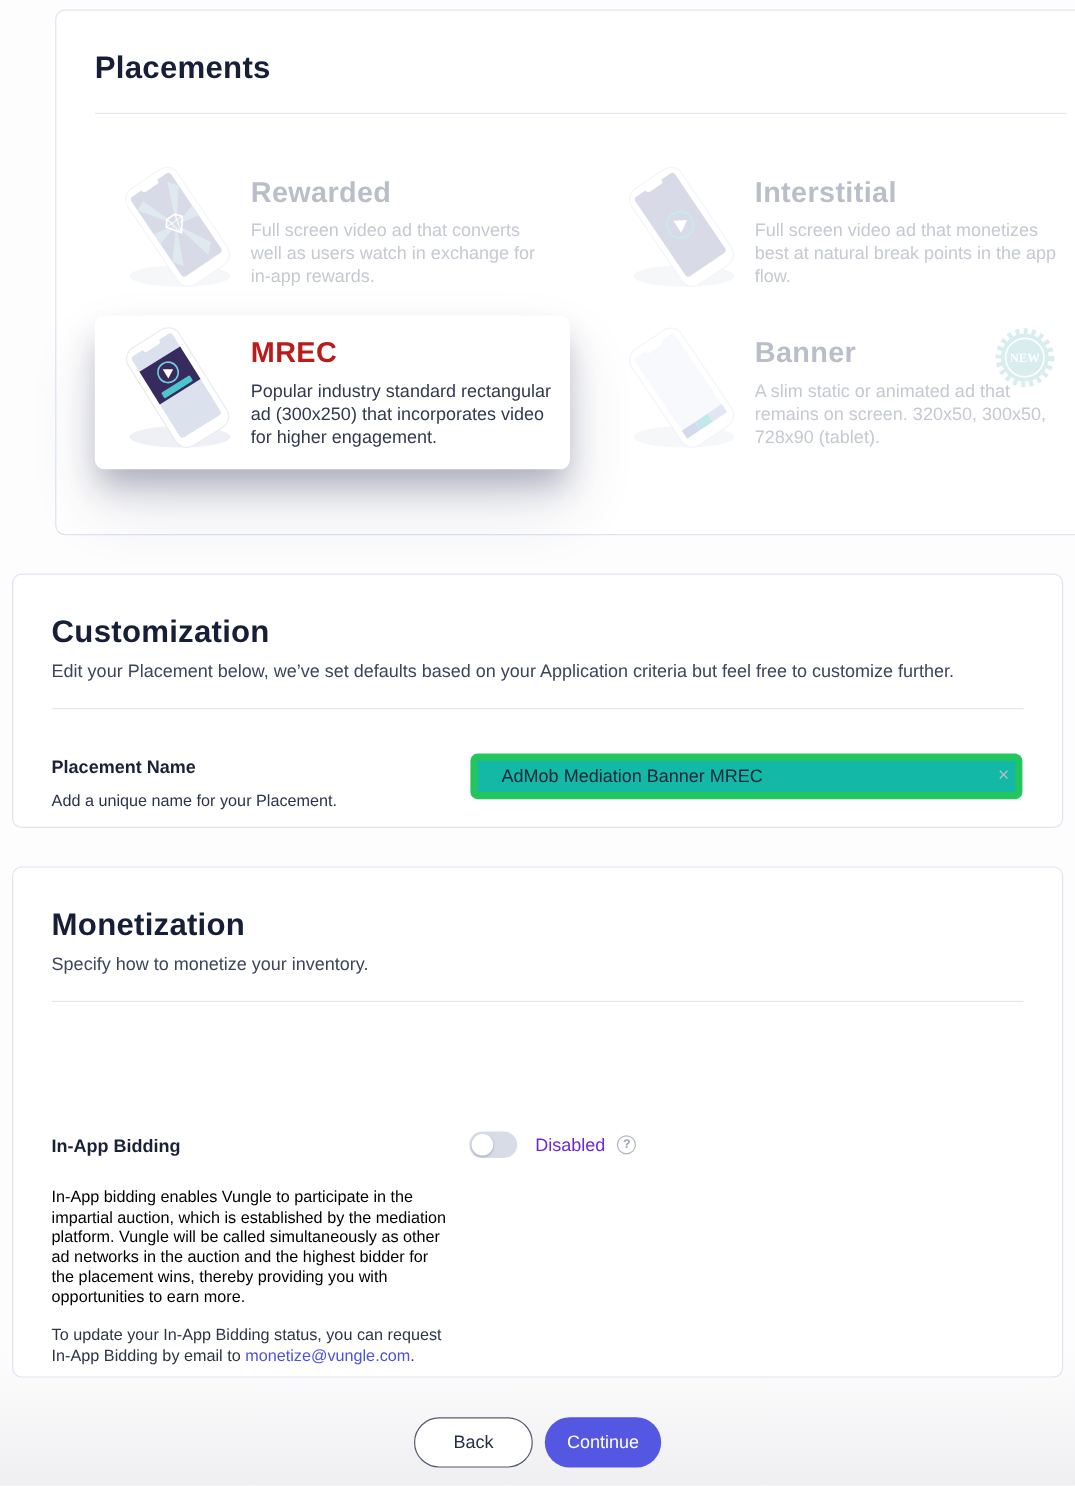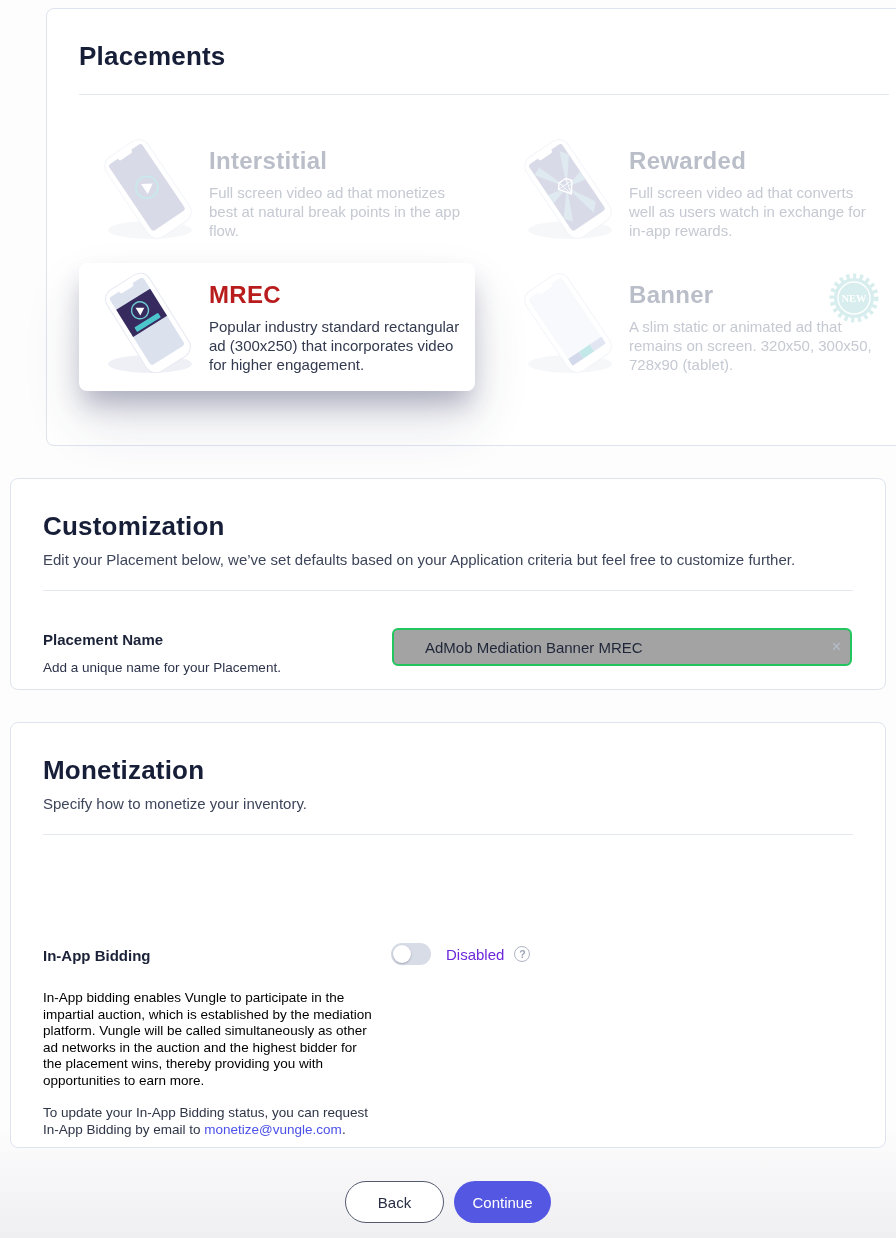--- a/index.html
+++ b/index.html
@@ -55,24 +55,24 @@
   .ptype.selected .t-desc  { color:#333a4f; }
   .new-badge { position:absolute; right:14px; top:8px; width:54px; height:54px; opacity:.8; }
 
   
   .field-row { position:relative; margin-top:40px; }
   .field-label { font-size:15px; font-weight:700; color:#1b2238; }
   .field-helper { margin-top:12px; font-size:13.5px; color:#2c334a; }
   .name-input-wrap { position:absolute; left:349px; top:-3px; width:460px; height:38px; }
   .name-input {
     width:100%; height:100%;
-    border:2px solid #22c55e; border-radius:6px;
-    padding:0 34px 0 31px;
+    border:6px solid #22c55e; border-radius:6px;
+    padding:0 34px 0 20px;
     font-family:"Liberation Sans", sans-serif;
-    font-size:15px; color:#1f2639; background:#a3a3a3; outline:none;
+    font-size:15px; color:#1f2639; background:#14b8a6; outline:none;
   }
   .clear-x {
     position:absolute; right:11px; top:9px;
     font-size:16px; color:#b6bdcd; cursor:pointer; line-height:20px;
   }
 
   
   .bid-row { position:relative; margin-top:112px; }
   .bid-label { font-size:15px; font-weight:700; color:#1b2238; }
   .bid-desc { margin-top:26px; width:334px; font-size:13.5px; line-height:16.5px; color:#000000; }
@@ -121,59 +121,59 @@
 
   <div class="ptype-grid">
 
     <div class="ptype dim">
       <div class="icon-box">
         <svg width="112" height="110" viewBox="0 0 112 110">
           <ellipse cx="58" cy="93" rx="42" ry="9" fill="#eef0f5"></ellipse>
           <g transform="translate(56,52) rotate(-34)">
             <rect x="-25" y="-48" width="50" height="96" rx="11" fill="#ffffff" stroke="#e9ebf3"></rect>
             <rect x="-20" y="-42" width="40" height="80" rx="3" fill="#b4b6d1"></rect>
-            <rect x="-8" y="-44" width="16" height="5" rx="2.5" fill="#ffffff"></rect>
-            <circle cx="0" cy="-2" r="11" fill="none" stroke="#8fd8da" stroke-width="1.5"></circle>
-            <path d="M -3 -8 L 7 -2 L -3 4 Z" fill="#ffffff"></path>
-          </g>
-        </svg>
-      </div>
-      <div class="txt">
-        <div class="t-title">Interstitial</div>
-        <div class="t-desc">Full screen video ad that monetizes best at natural break points in the app flow.</div>
-      </div>
-    </div>
-
-    <div class="ptype dim">
-      <div class="icon-box">
-        <svg width="112" height="110" viewBox="0 0 112 110">
-          <ellipse cx="58" cy="93" rx="42" ry="9" fill="#eef0f5"></ellipse>
-          <g transform="translate(56,52) rotate(-34)">
-            <rect x="-25" y="-48" width="50" height="96" rx="11" fill="#ffffff" stroke="#e9ebf3"></rect>
-            <rect x="-20" y="-42" width="40" height="80" rx="3" fill="#b4b6d1"></rect>
             <g opacity="0.55" fill="#cdeef0">
               <path d="M 0 -2 L -20 -30 L -12 -34 Z"></path>
                 <path d="M 0 -2 L 14 -36 L 20 -28 Z"></path>
               <path d="M 0 -2 L -20 22 L -14 30 Z"></path>
                 <path d="M 0 -2 L 16 26 L 8 34 Z"></path>
               <path d="M 0 -2 L -20 -6 L -20 4 Z"></path>
                 <path d="M 0 -2 L 20 -8 L 20 2 Z"></path>
             </g>
             <rect x="-8" y="-44" width="16" height="5" rx="2.5" fill="#ffffff"></rect>
             <path d="M -8 -5 L -4 -10 L 4 -10 L 8 -5 L 0 6 Z" fill="none" stroke="#ffffff" stroke-width="1.4"></path>
             <path d="M -8 -5 L 8 -5 M -4 -10 L 0 6 M 4 -10 L 0 6" stroke="#ffffff" stroke-width="0.8" fill="none"></path>
           </g>
         </svg>
       </div>
       <div class="txt">
         <div class="t-title">Rewarded</div>
         <div class="t-desc">Full screen video ad that converts well as users watch in exchange for in-app rewards.</div>
       </div>
     </div>
 
+    <div class="ptype dim">
+      <div class="icon-box">
+        <svg width="112" height="110" viewBox="0 0 112 110">
+          <ellipse cx="58" cy="93" rx="42" ry="9" fill="#eef0f5"></ellipse>
+          <g transform="translate(56,52) rotate(-34)">
+            <rect x="-25" y="-48" width="50" height="96" rx="11" fill="#ffffff" stroke="#e9ebf3"></rect>
+            <rect x="-20" y="-42" width="40" height="80" rx="3" fill="#b4b6d1"></rect>
+            <rect x="-8" y="-44" width="16" height="5" rx="2.5" fill="#ffffff"></rect>
+            <circle cx="0" cy="-2" r="11" fill="none" stroke="#8fd8da" stroke-width="1.5"></circle>
+            <path d="M -3 -8 L 7 -2 L -3 4 Z" fill="#ffffff"></path>
+          </g>
+        </svg>
+      </div>
+      <div class="txt">
+        <div class="t-title">Interstitial</div>
+        <div class="t-desc">Full screen video ad that monetizes best at natural break points in the app flow.</div>
+      </div>
+    </div>
+
     <div class="ptype selected">
       <div class="icon-box">
         <svg width="112" height="110" viewBox="0 0 112 110">
           <ellipse cx="58" cy="93" rx="42" ry="9" fill="#eef0f5"></ellipse>
           <g transform="translate(56,52) rotate(-32)">
             <rect x="-25" y="-48" width="50" height="96" rx="11" fill="#ffffff" stroke="#e9ebf3"></rect>
             <rect x="-20" y="-42" width="40" height="80" rx="3" fill="#dbe2ee"></rect>
             <rect x="-8" y="-44" width="16" height="5" rx="2.5" fill="#ffffff"></rect>
             <rect x="-20" y="-28" width="40" height="32" fill="#362a5e"></rect>
             <circle cx="0" cy="-15" r="8.5" fill="none" stroke="#6fcdd2" stroke-width="1.4"></circle>

